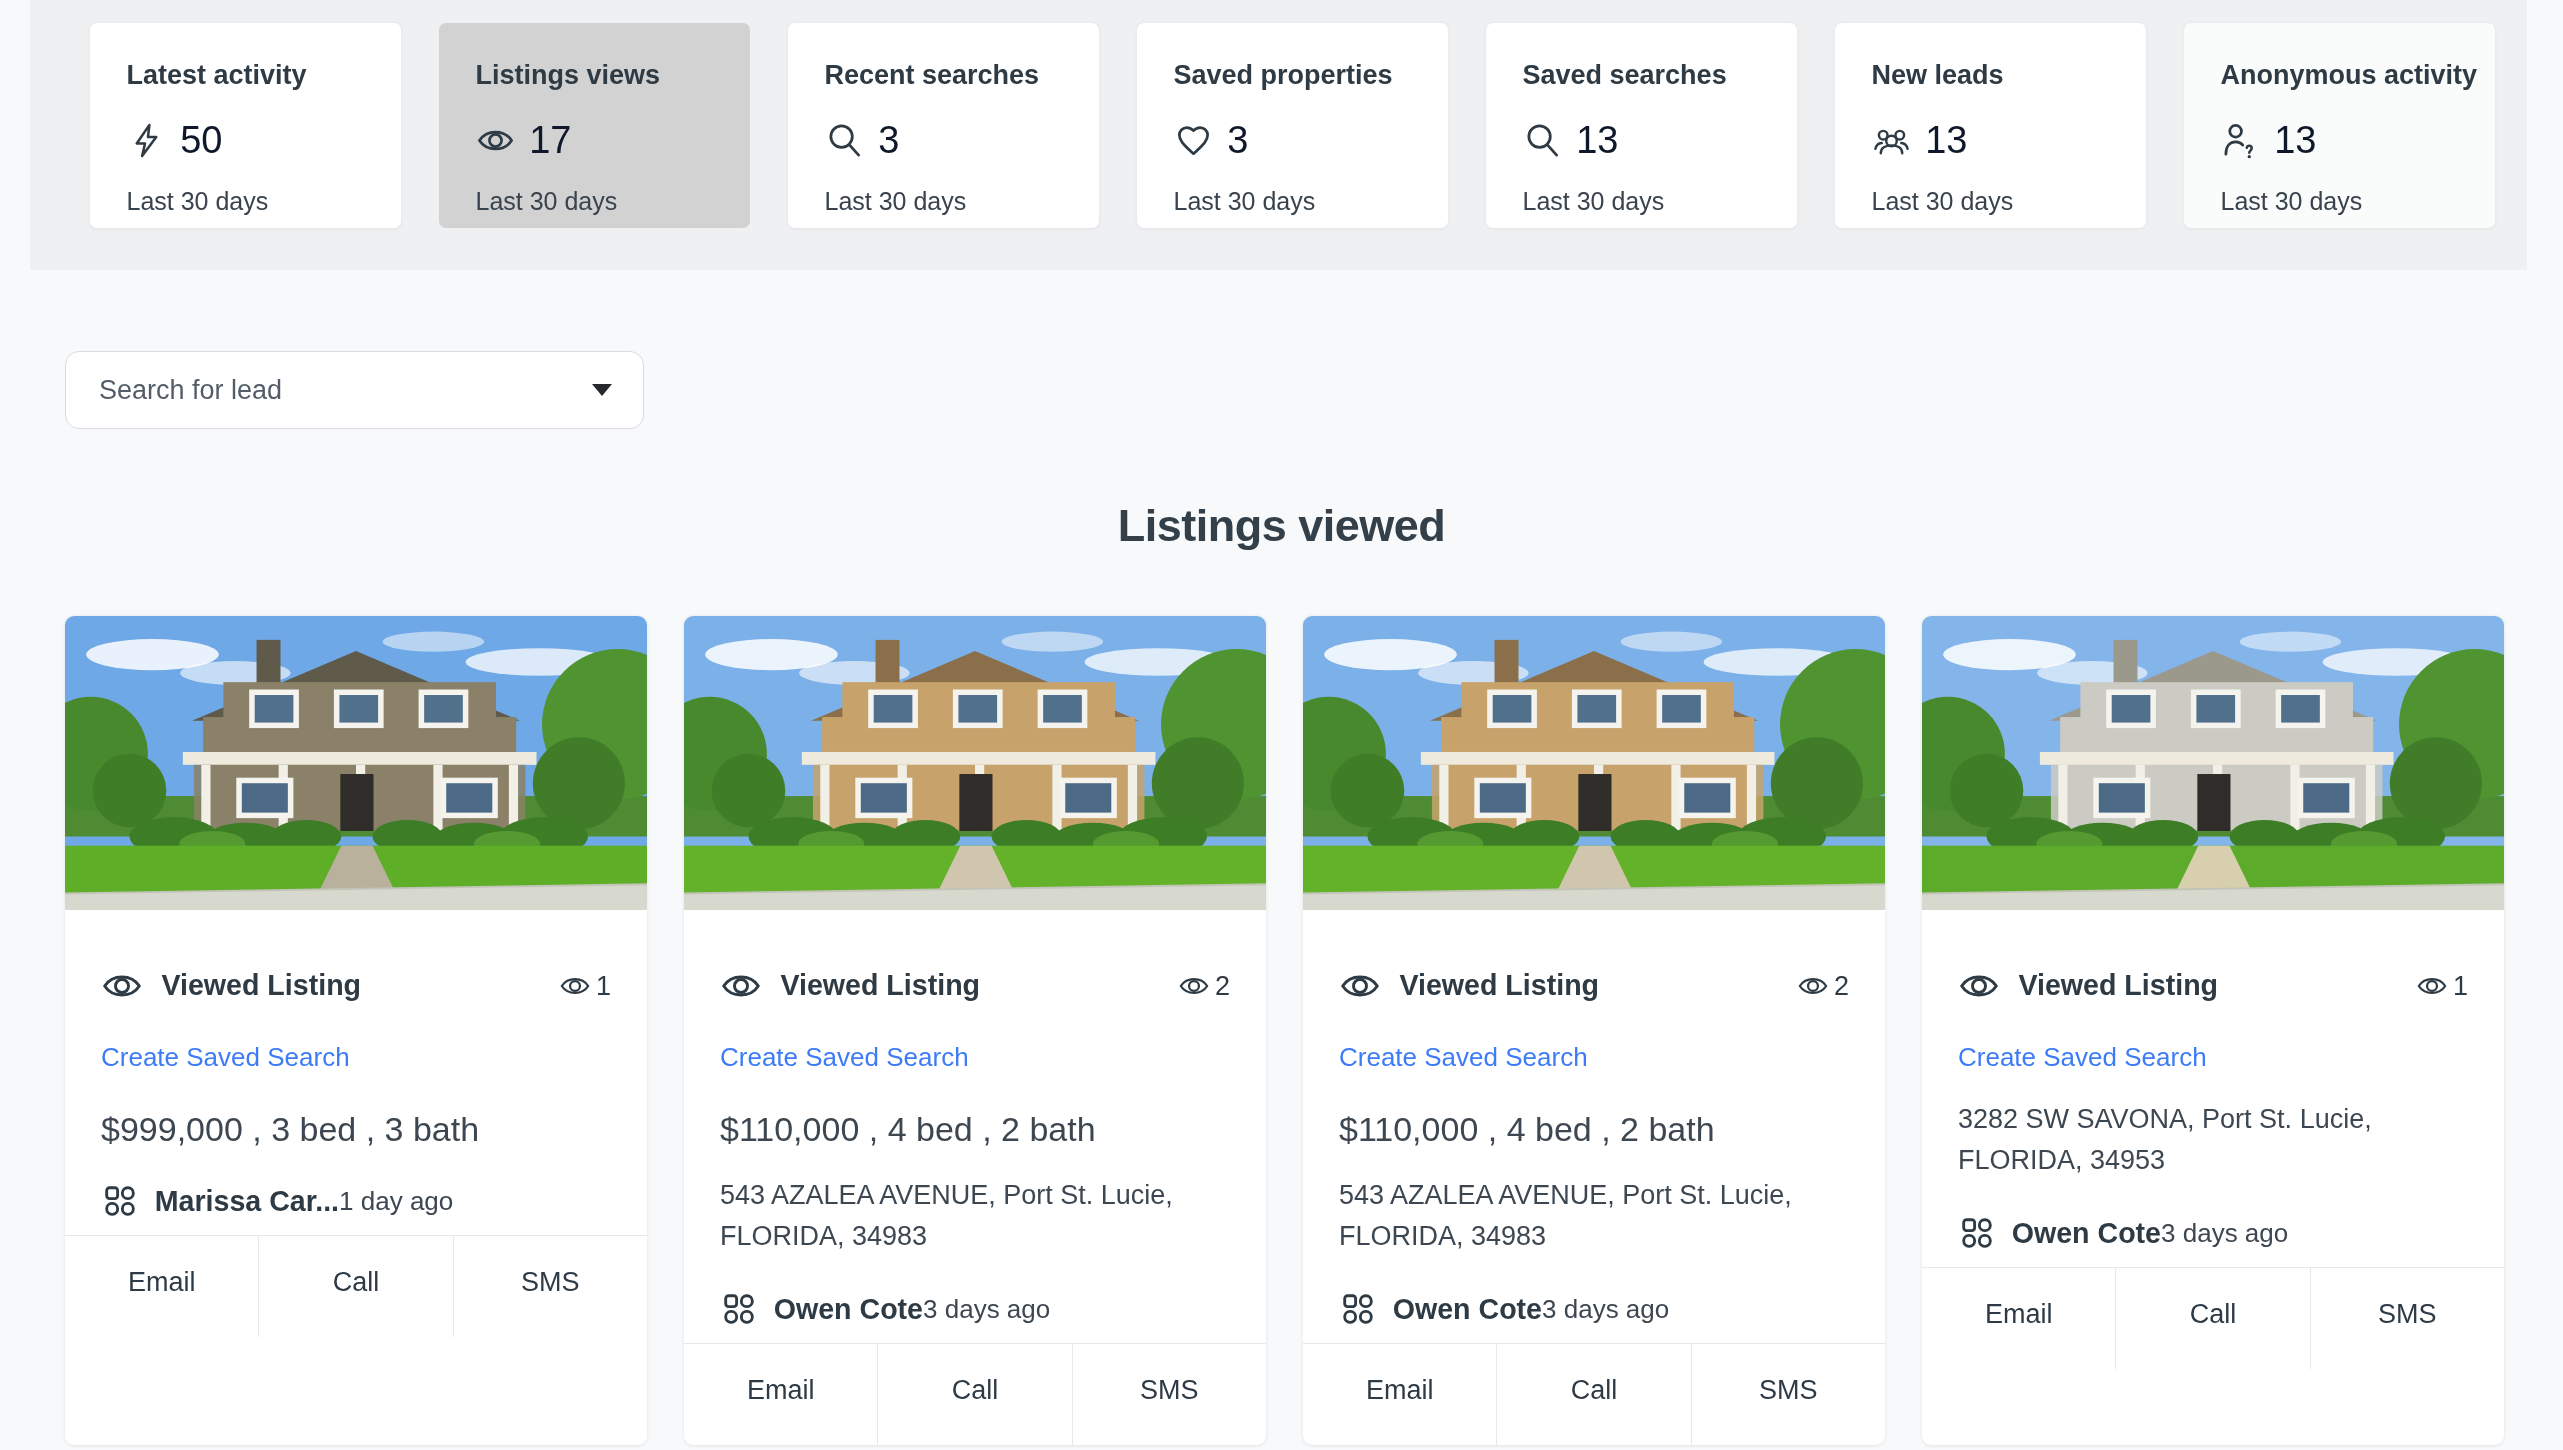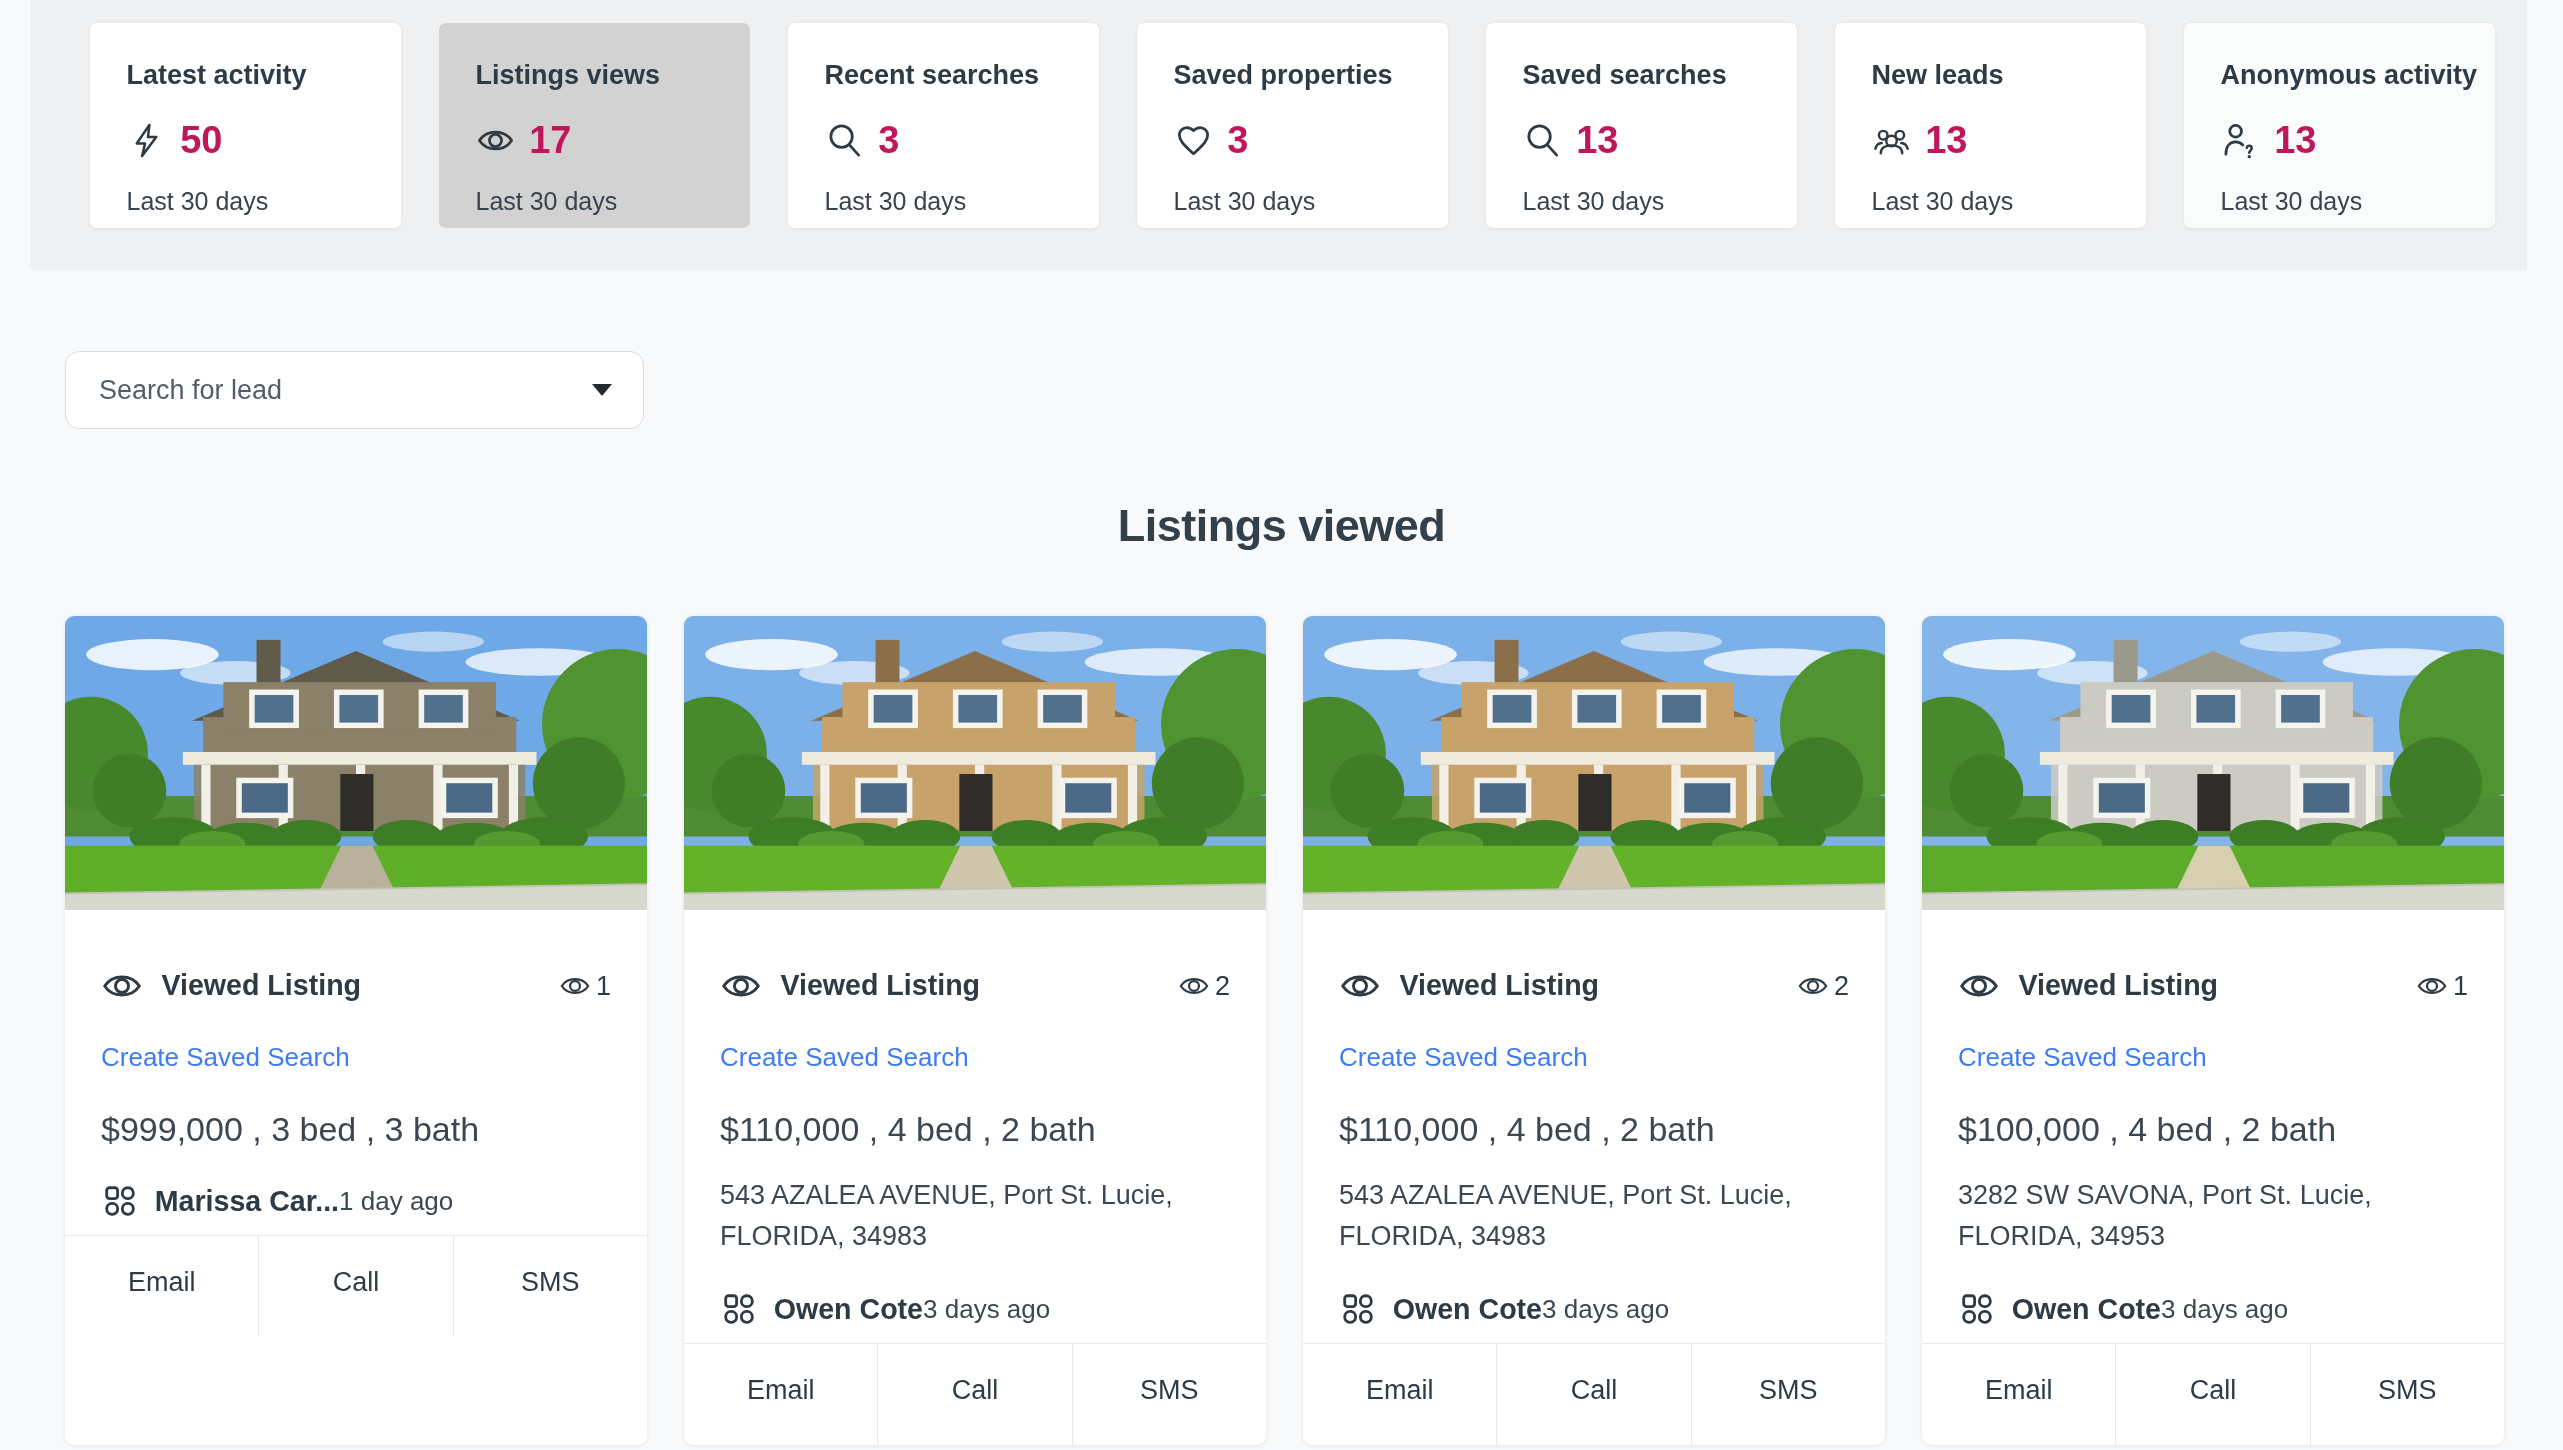--- a/index.html
+++ b/index.html
@@ -22,21 +22,21 @@
     background:#ffffff;border-radius:7px;
     box-shadow:0 0.9px 3.7px rgba(30,40,50,.07);
     padding:37px 18.4px 0 37px;cursor:pointer;
   }
   .stat-card.selected{background:#d2d2d3;box-shadow:none;}
   .stat-card.muted{background:#fafbfb;}
   .stat-title{font-size:27px;font-weight:700;color:#2e3a44;white-space:nowrap;}
   .stat-value-row{display:flex;align-items:center;gap:14.7px;margin-top:28px;}
   .stat-icon{width:39px;height:39px;flex:0 0 auto;}
   .stat-icon svg{width:100%;height:100%;}
-  .stat-value{font-size:38px;font-weight:700;color:#be185d;}
+  .stat-value{font-size:38px;font-weight:400;color:#0f172a;}
   .stat-period{margin-top:25px;font-size:25px;color:#39434d;}
   
   .search-wrap{
     position:absolute;left:65px;top:351px;width:579px;height:78px;box-sizing:border-box;
     background:#fff;border:1.8px solid #d8dbe0;border-radius:14px;
     display:flex;align-items:center;padding:0 31px;
   }
   .search-input{
     flex:1;border:none;outline:none;background:transparent;
     font-family:inherit;font-size:27px;color:#49525e;
@@ -582,21 +582,20 @@
         <div class="views">
           <span class="eye-sm">
             <svg viewBox="0 0 35 35" width="32" height="32">
                 <use href="#icon-eye"></use>
               </svg>
           </span>
           <span class="views-count">1</span>
         </div>
       </div>
       <a class="saved-search-link">Create Saved Search</a>
-      <div class="summary">$100,000 , 4 bed , 2 bath</div>
       <div class="address">3282 SW SAVONA, Port St. Lucie, FLORIDA, 34953</div>
       <div class="lead-row">
         <div class="lead-left">
           <span class="grid-icon">
             <svg viewBox="0 0 41 41" width="38" height="38">
                 <use href="#icon-grid"></use>
               </svg>
           </span>
           <span class="lead-name">Owen Cote</span>
         </div>

